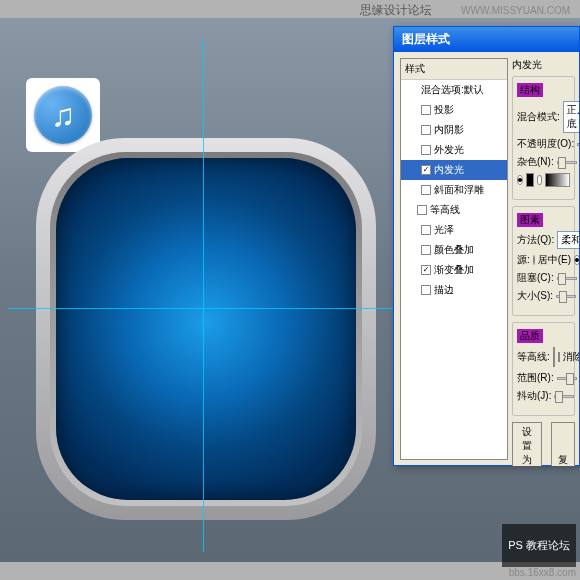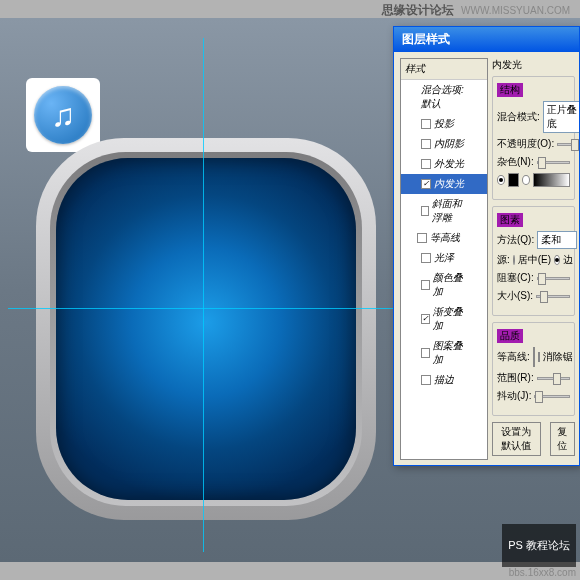--- a/index.html
+++ b/index.html
@@ -1,19 +1,19 @@
 <!DOCTYPE html>
 <html><head>
   <meta charset="utf-8">
   <style>
     * { margin: 0; padding: 0; box-sizing: border-box; }
     body { font-family: "Microsoft YaHei", sans-serif; font-size: 11px; background: #b3b3b3; width: 580px; height: 580px; overflow: hidden; position: relative; }
     
     .watermark-top { position: absolute; top: 2px; right: 10px; font-size: 12px; color: #555; z-index: 100; }
-    .watermark-top span:first-child { font-weight: bold; margin-right: 4px; }
+    .watermark-top span:first-child { font-weight: normal; margin-right: 26px; }
     .watermark-top span:last-child { font-size: 10px; color: #888; }
     
     .canvas { position: absolute; top: 18px; left: 0; width: 580px; height: 544px; background: linear-gradient(180deg, #8a97a5 0%, #6b7885 50%, #5c6975 100%); }
     
     .canvas-inner { position: absolute; top: 20px; left: 8px; right: 0; bottom: 10px; }
     
     .guide-v { position: absolute; top: 0; bottom: 0; left: 195px; width: 1px; background: #00ccff; opacity: 0.8; }
     .guide-h { position: absolute; left: 0; right: 0; top: 270px; height: 1px; background: #00ccff; opacity: 0.8; }
     
     .icon-ref { position: absolute; top: 40px; left: 18px; width: 74px; height: 74px; background: #fff; border-radius: 6px; display: flex; align-items: center; justify-content: center; }
@@ -21,21 +21,21 @@
     .music-note { font-size: 32px; color: #fff; }
     
     .big-shape { position: absolute; top: 100px; left: 28px; width: 340px; height: 382px; border-radius: 88px; background: linear-gradient(180deg, #e2e2e4, #9a9a9c); padding: 14px; }
     .big-shape-mid { width: 100%; height: 100%; border-radius: 76px; background: linear-gradient(180deg, #7c7c7e, #c2c2c4); padding: 6px; }
     .big-shape-inner { width: 100%; height: 100%; border-radius: 72px; background: radial-gradient(circle at 50% 48%, #1c9de8 0%, #0a6bb8 32%, #044680 55%, #022d5c 78%); box-shadow: inset 0 0 22px rgba(0,0,0,0.55); }
     
     .dialog { position: absolute; top: 26px; left: 393px; width: 187px; height: 440px; background: #ece9d8; border: 1px solid #0054e3; box-shadow: 2px 2px 8px rgba(0,0,0,0.3); font-size: 11px; }
     .dialog-title { background: linear-gradient(180deg, #3a8ee6, #0054e3); color: #fff; padding: 4px 8px; font-weight: bold; font-size: 12px; }
     .dialog-body { display: flex; height: calc(100% - 24px); }
     
-    .styles-list { width: 88px; background: #fff; border: 1px solid #888; margin: 6px 0 6px 6px; overflow: hidden; font-style: italic; }
+    .styles-list { width: 108px; background: #fff; border: 1px solid #888; margin: 6px 0 6px 6px; overflow: hidden; }
     .styles-header { background: #ece9d8; border-bottom: 1px solid #ccc; padding: 3px 4px; font-size: 10px; }
     .style-item { padding: 3px 20px; display: flex; align-items: center; gap: 3px; font-size: 10px; cursor: pointer; }
     .style-item.selected { background: #316ac5; color: #fff; }
     .style-item.indented { padding-left: 16px; }
     .cb { width: 10px; height: 10px; border: 1px solid #888; background: #fff; display: inline-flex; align-items: center; justify-content: center; font-size: 8px; line-height: 1; }
     .cb.checked::after { content: "✓"; color: #000; }
     
     .panel-right { flex: 1; padding: 6px 4px; overflow: hidden; }
     .fieldset { border: 1px solid #c0c0c0; border-radius: 2px; padding: 6px 4px 8px 4px; margin-bottom: 6px; }
     .fieldset-title { font-size: 10px; margin-top: -12px; background: #a21caf; display: inline-block; padding: 0 3px; }
@@ -121,24 +121,20 @@
           <div class="style-item">
             <span class="cb"></span>
             <span>颜色叠加</span>
           </div>
           <div class="style-item">
             <span class="cb checked"></span>
             <span>渐变叠加</span>
           </div>
           <div class="style-item">
             <span class="cb"></span>
-            <span>图案叠加</span>
-          </div>
-          <div class="style-item">
-            <span class="cb"></span>
             <span>描边</span>
           </div>
         </div>
     </div>
     <div class="panel-right">
       <div style="font-size:10px;margin-bottom:4px;">内发光</div>
 
       <div class="fieldset">
         <div class="fieldset-title">结构</div>
         <div class="row">

